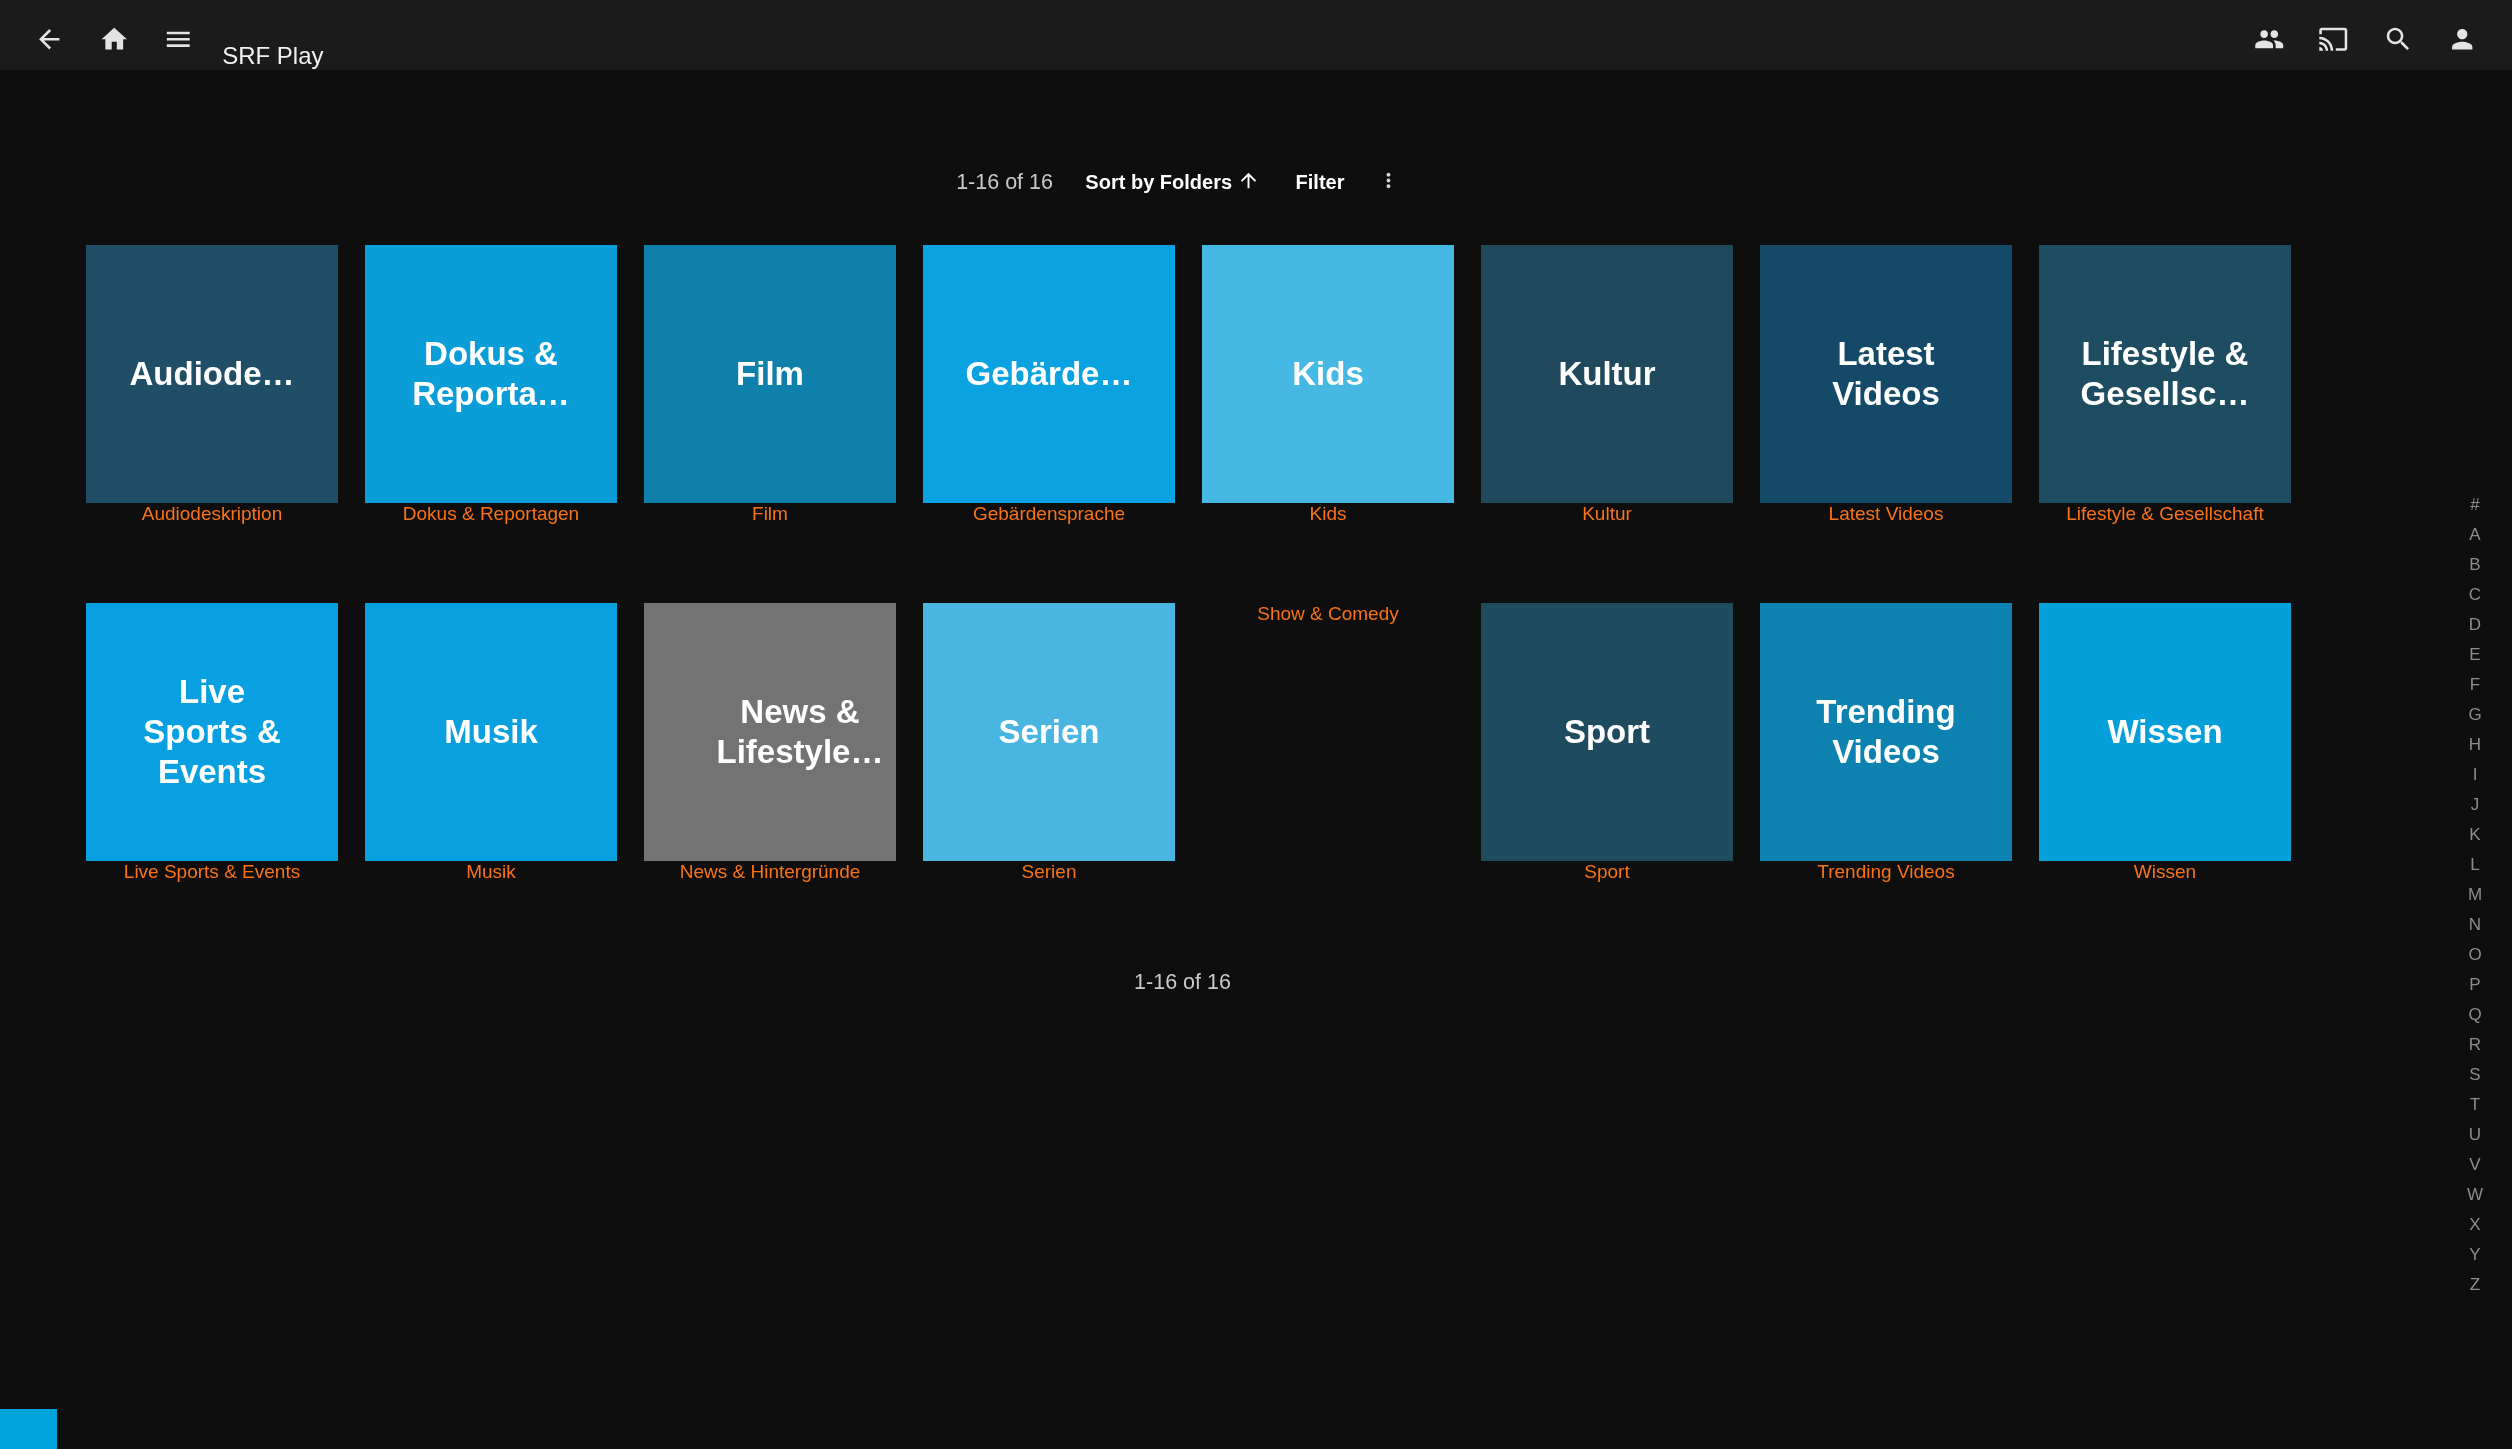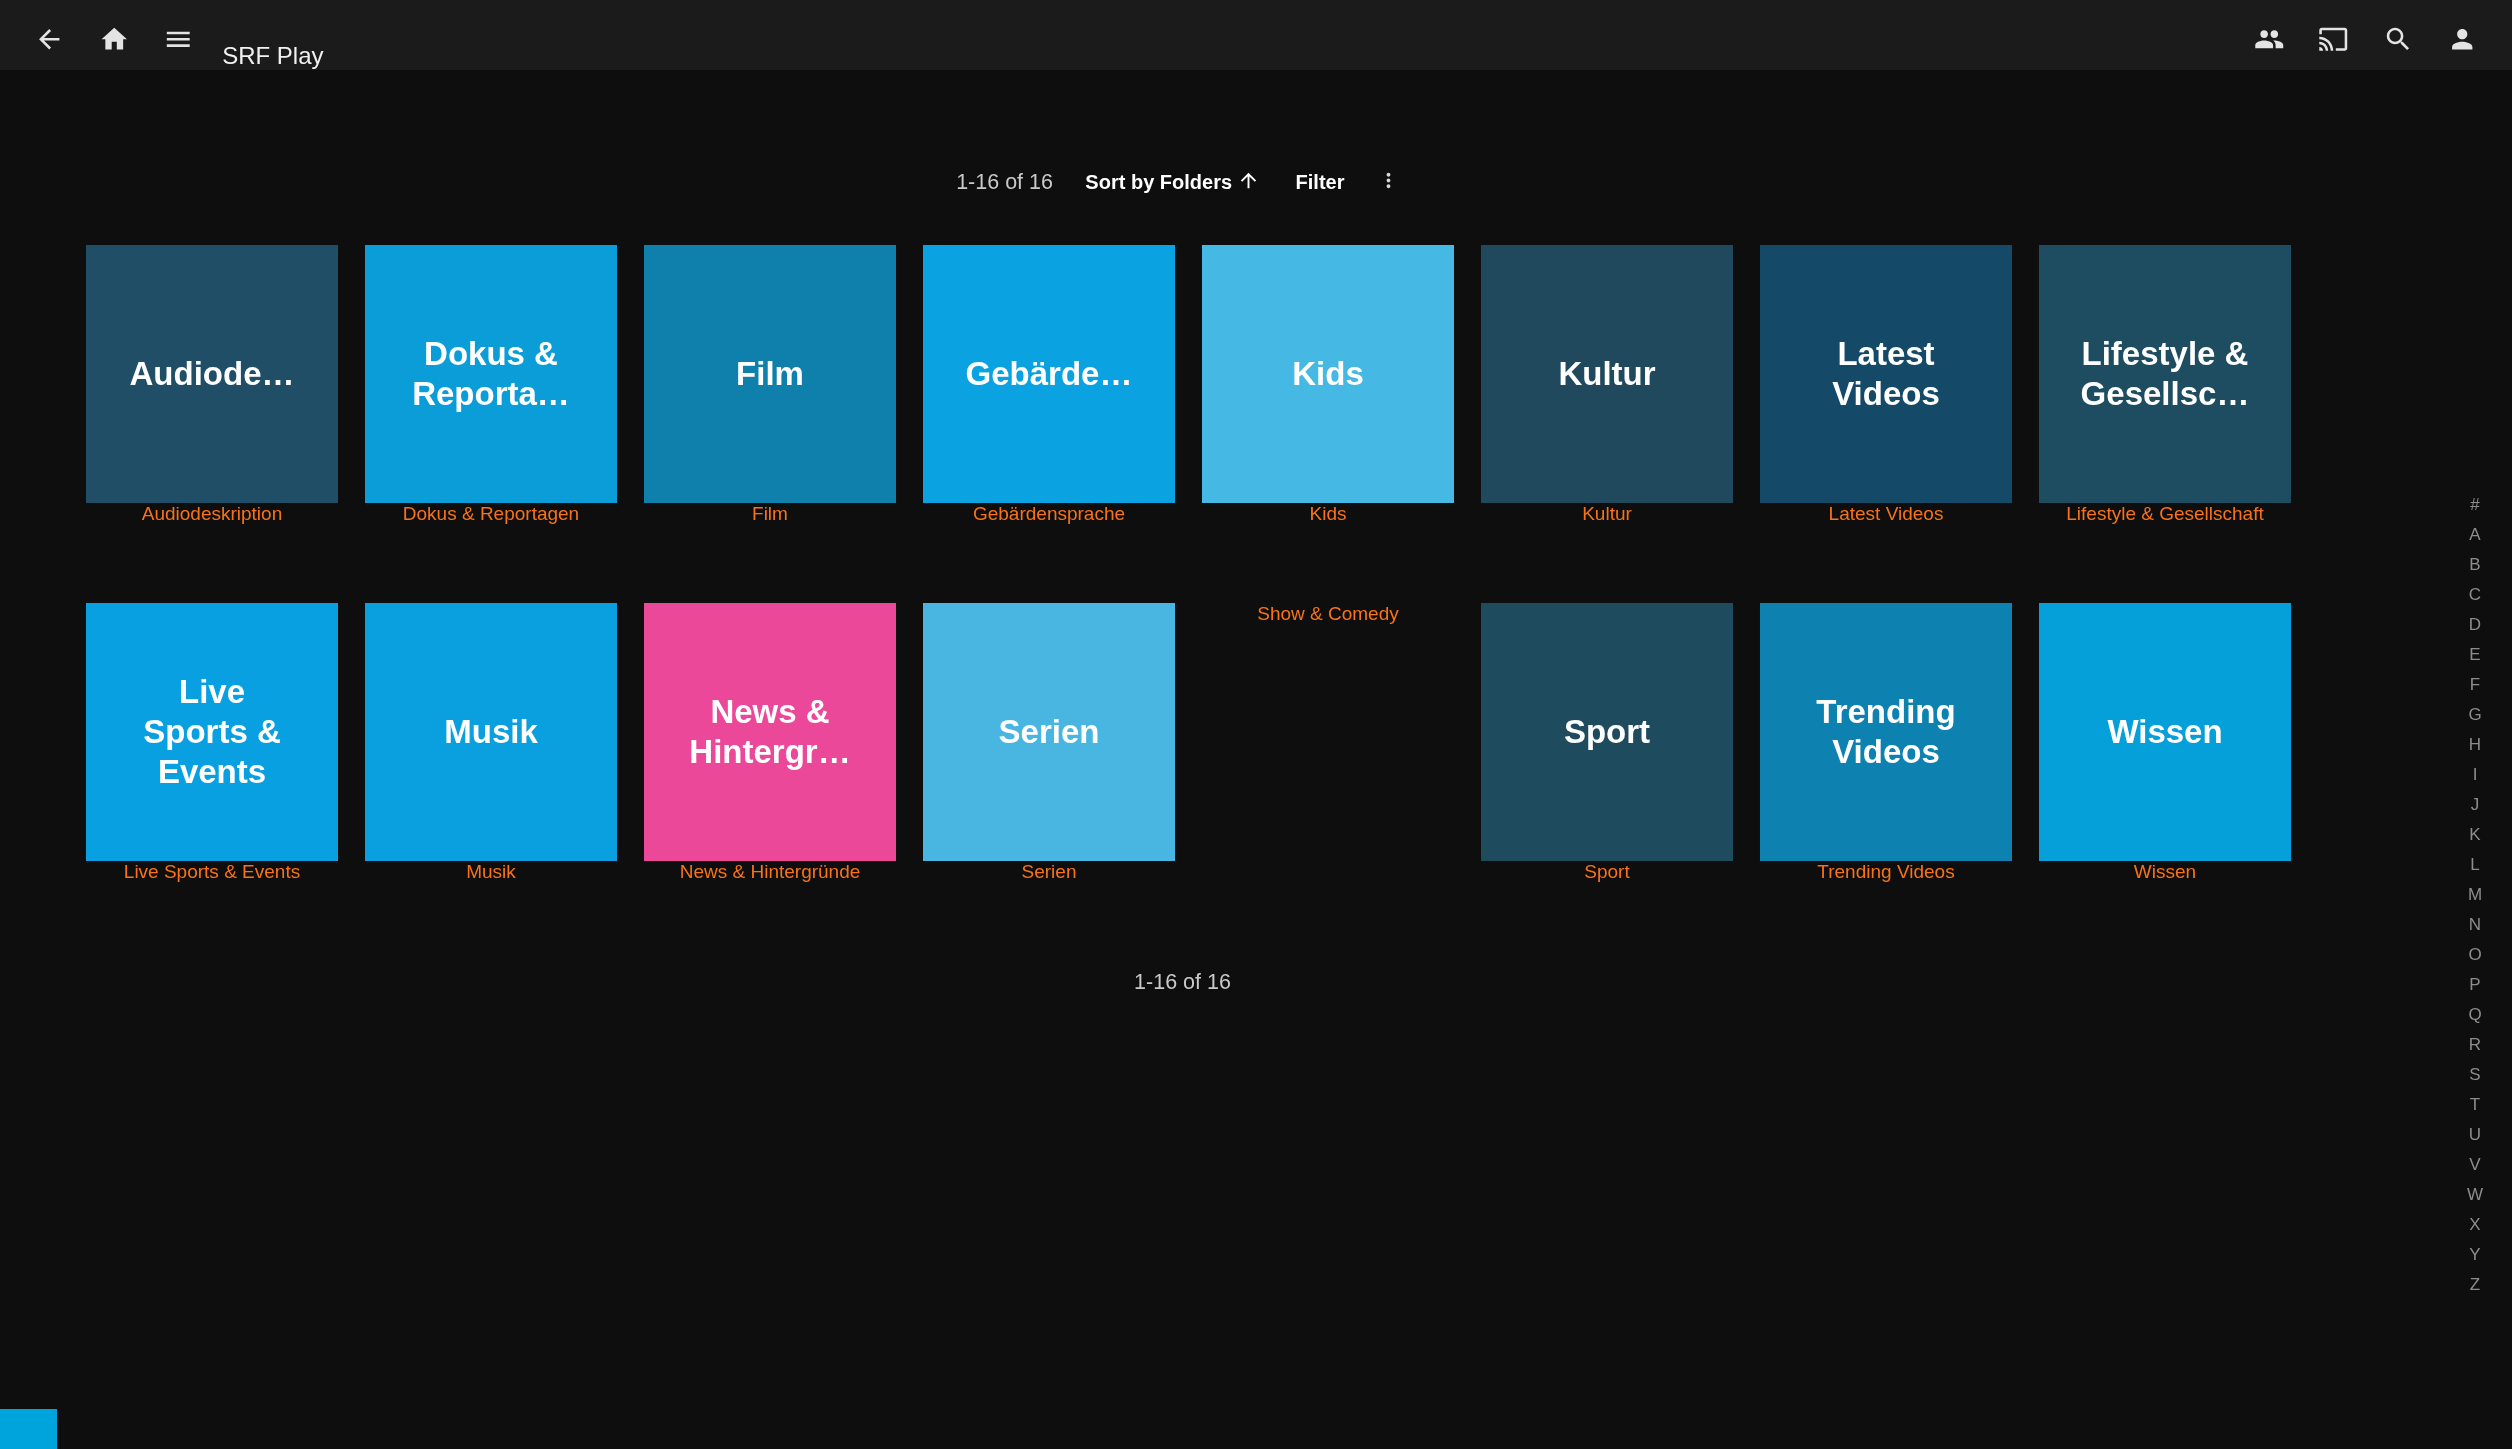--- a/index.html
+++ b/index.html
@@ -247,24 +247,24 @@
   <div class="tile-cell">
     <div class="tile" style="background: rgb(10, 159, 222);">
       <div class="tile-title">
           <div>Musik</div>
         </div>
     </div>
     <div class="tile-caption">Musik</div>
   </div>
 
   <div class="tile-cell">
-    <div class="tile" style="background: #ec4899;">
+    <div class="tile" style="background: #737373; justify-content: flex-end;">
       <div class="tile-title">
           <div>News &amp;</div>
-          <div>Hintergr…</div>
+          <div>Lifestyle…</div>
         </div>
     </div>
     <div class="tile-caption">News &amp; Hintergründe</div>
   </div>
 
   <div class="tile-cell">
     <div class="tile" style="background: rgb(73, 182, 225);">
       <div class="tile-title">
           <div>Serien</div>
         </div>

